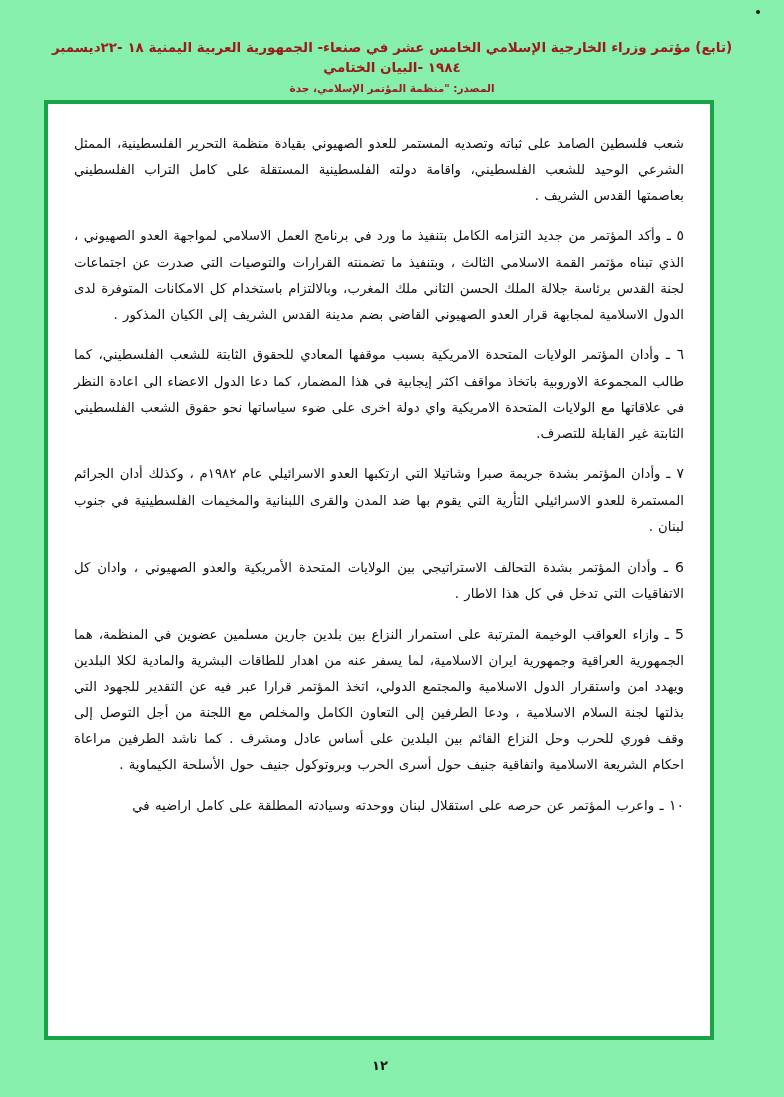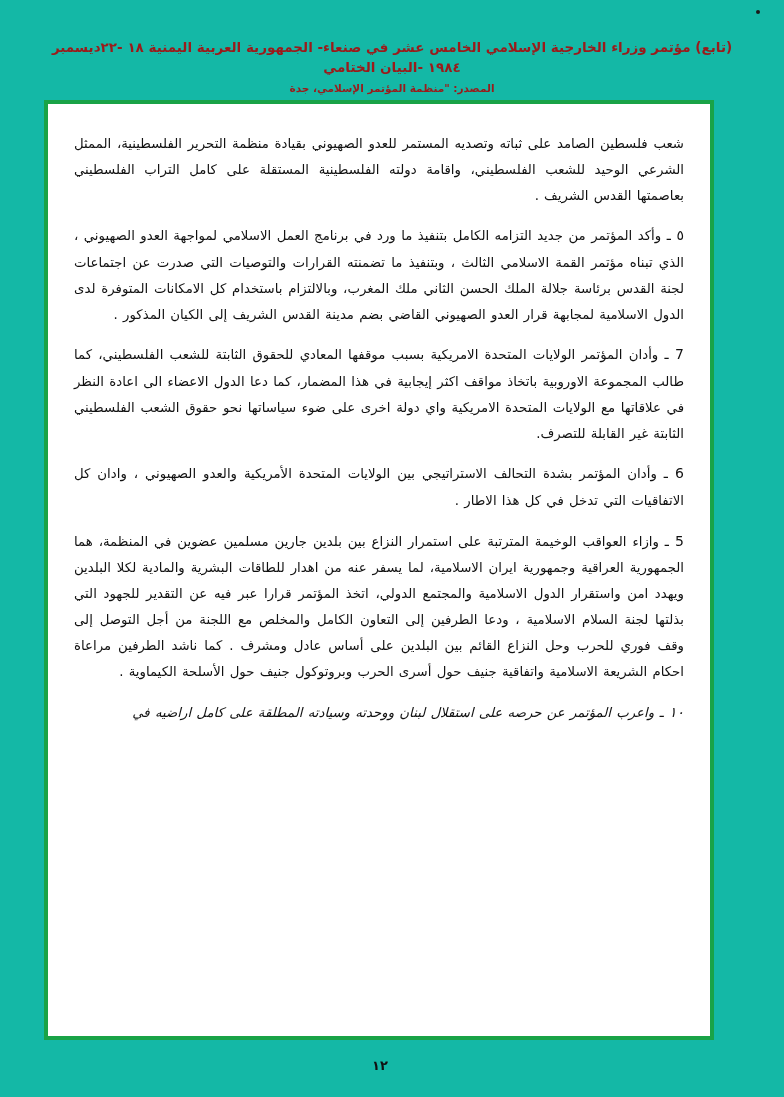--- a/index.html
+++ b/index.html
@@ -12,21 +12,21 @@
     height: 1097px;
     position: relative;
     font-family: "DejaVu Sans", sans-serif;
     color: #0a0a0a;
     overflow: hidden;
   }
 
   .page {
     position: absolute;
     inset: 0;
-    background: #14b8a6;
+    background: #86efac;
   }
 
   
   .scan-dot {
     position: absolute;
     top: 10px;
     right: 24px;
     width: 4px;
     height: 4px;
     border-radius: 50%;
@@ -103,21 +103,20 @@
   .para.first {
     margin-bottom: 8px;
   }
 
   .para.continuation {
     margin-top: -4px;
   }
 
   .para.last-cut {
     margin-bottom: 12px;
-    font-style: italic;
   }
 
   .page-number {
     position: absolute;
     top: 1058px;
     left: 0;
     width: 760px;
     text-align: center;
     font-size: 13px;
     font-weight: bold;
@@ -144,24 +143,28 @@
     <p class="para first">
       <span>شعب فلسطين الصامد على ثباته وتصديه المستمر للعدو الصهيوني بقيادة منظمة التحرير الفلسطينية، الممثل الشرعي الوحيد للشعب الفلسطيني، واقامة دولته الفلسطينية المستقلة على كامل التراب الفلسطيني بعاصمتها القدس الشريف .</span>
     </p>
 
     <p class="para">
       <span class="num">٥ ـ</span>
       <span>وأكد المؤتمر من جديد التزامه الكامل بتنفيذ ما ورد في برنامج العمل الاسلامي لمواجهة العدو الصهيوني ، الذي تبناه مؤتمر القمة الاسلامي الثالث ، وبتنفيذ ما تضمنته القرارات والتوصيات التي صدرت عن اجتماعات لجنة القدس برئاسة جلالة الملك الحسن الثاني ملك المغرب، وبالالتزام باستخدام كل الامكانات المتوفرة لدى الدول الاسلامية لمجابهة قرار العدو الصهيوني القاضي بضم مدينة القدس الشريف إلى الكيان المذكور .</span>
     </p>
 
     <p class="para">
-      <span class="num">7 ـ</span>
+      <span class="num">٦ ـ</span>
       <span>وأدان المؤتمر الولايات المتحدة الامريكية بسبب موقفها المعادي للحقوق الثابتة للشعب الفلسطيني، كما طالب المجموعة الاوروبية باتخاذ مواقف اكثر إيجابية في هذا المضمار، كما دعا الدول الاعضاء الى اعادة النظر في علاقاتها مع الولايات المتحدة الامريكية واي دولة اخرى على ضوء سياساتها نحو حقوق الشعب الفلسطيني الثابتة غير القابلة للتصرف.</span>
     </p>
 
+    <p class="para">
+      <span class="num">٧ ـ</span>
+      <span>وأدان المؤتمر بشدة جريمة صبرا وشاتيلا التي ارتكبها العدو الاسرائيلي عام ١٩٨٢م ، وكذلك أدان الجرائم المستمرة للعدو الاسرائيلي الثأرية التي يقوم بها ضد المدن والقرى اللبنانية والمخيمات الفلسطينية في جنوب لبنان .</span>
+    </p>
 
     <p class="para">
       <span class="num">6 ـ</span>
       <span>وأدان المؤتمر بشدة التحالف الاستراتيجي بين الولايات المتحدة الأمريكية والعدو الصهيوني ، وادان كل الاتفاقيات التي تدخل في كل هذا الاطار .</span>
     </p>
 
     <p class="para">
       <span class="num">5 ـ</span>
       <span>وازاء العواقب الوخيمة المترتبة على استمرار النزاع بين بلدين جارين مسلمين عضوين في المنظمة، هما الجمهورية العراقية وجمهورية ايران الاسلامية، لما يسفر عنه من اهدار للطاقات البشرية والمادية لكلا البلدين ويهدد امن واستقرار الدول الاسلامية والمجتمع الدولي، اتخذ المؤتمر قرارا عبر فيه عن التقدير للجهود التي بذلتها لجنة السلام الاسلامية ، ودعا الطرفين إلى التعاون الكامل والمخلص مع اللجنة من أجل التوصل إلى وقف فوري للحرب وحل النزاع القائم بين البلدين على أساس عادل ومشرف . كما ناشد الطرفين مراعاة احكام الشريعة الاسلامية واتفاقية جنيف حول أسرى الحرب وبروتوكول جنيف حول الأسلحة الكيماوية .</span>
     </p>

